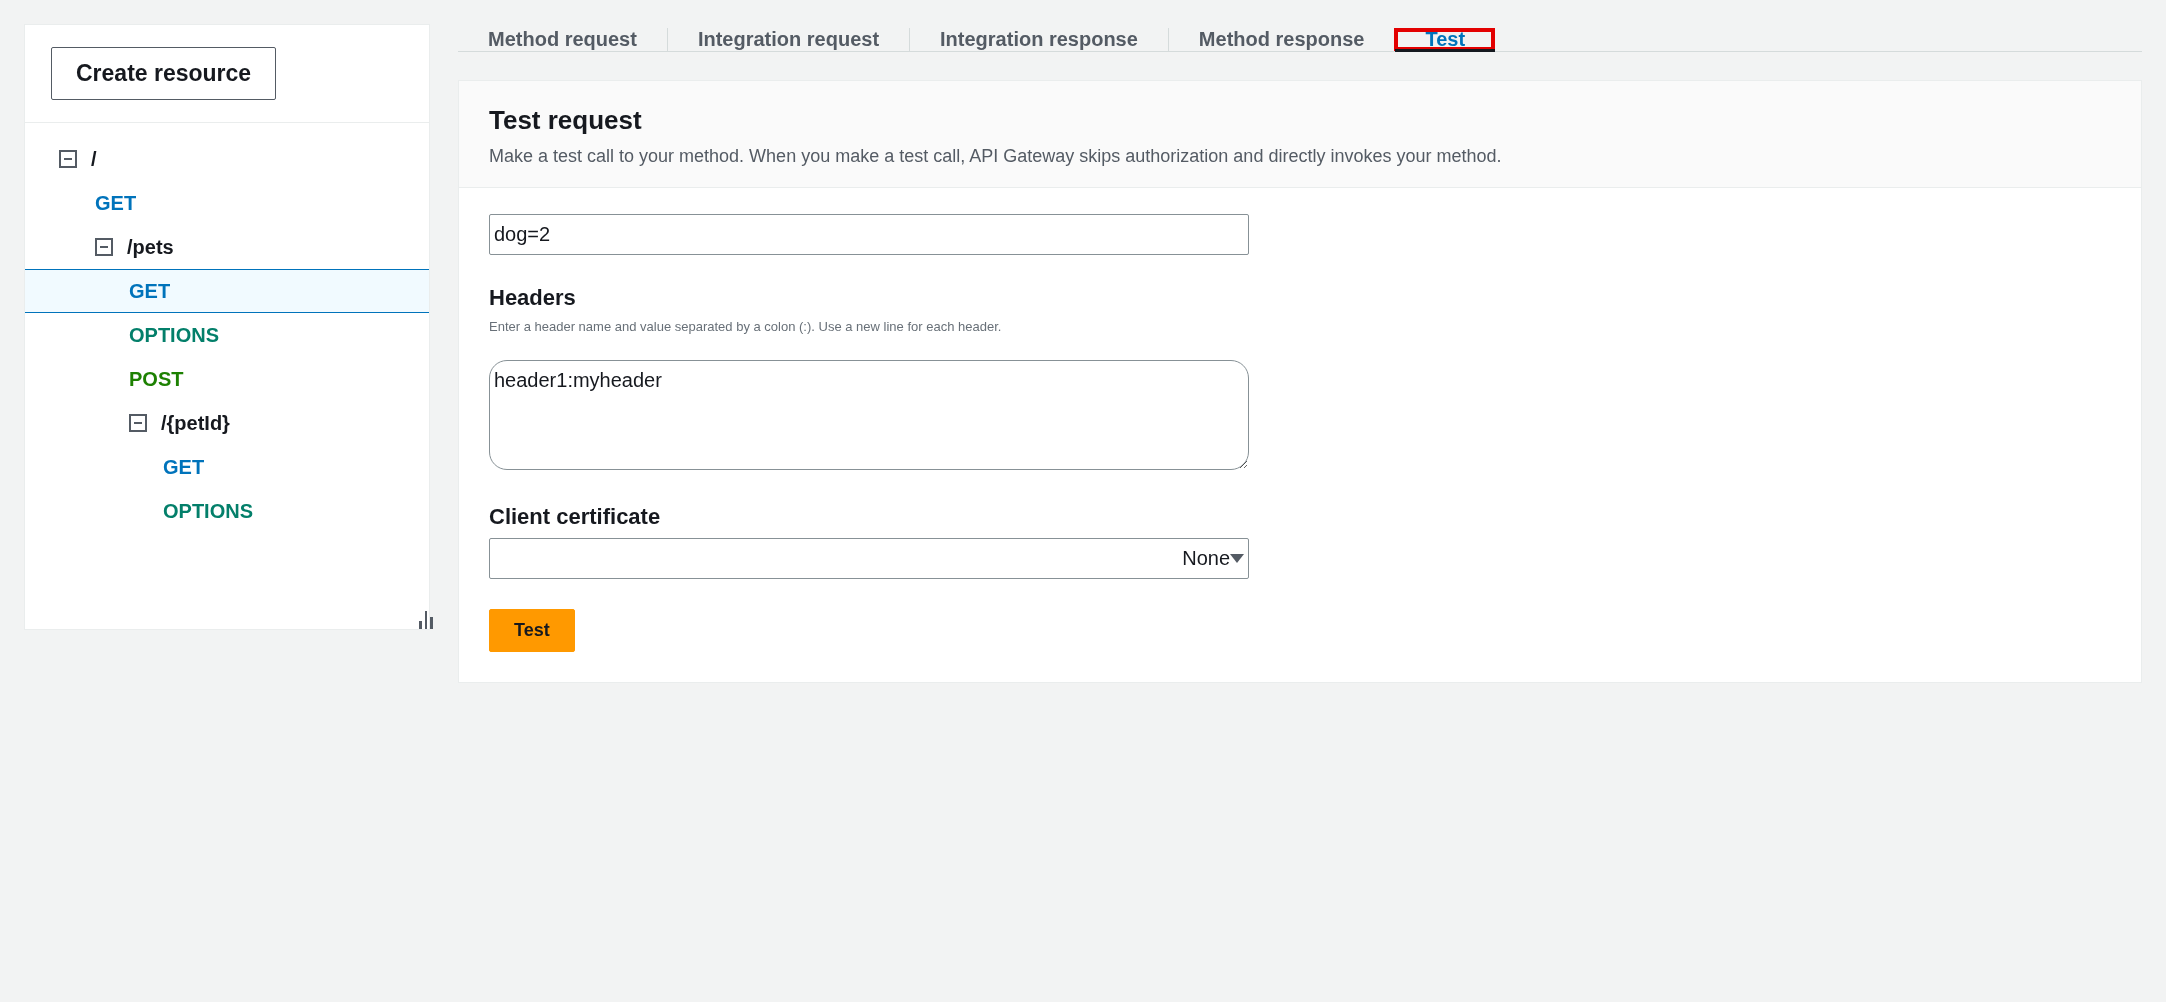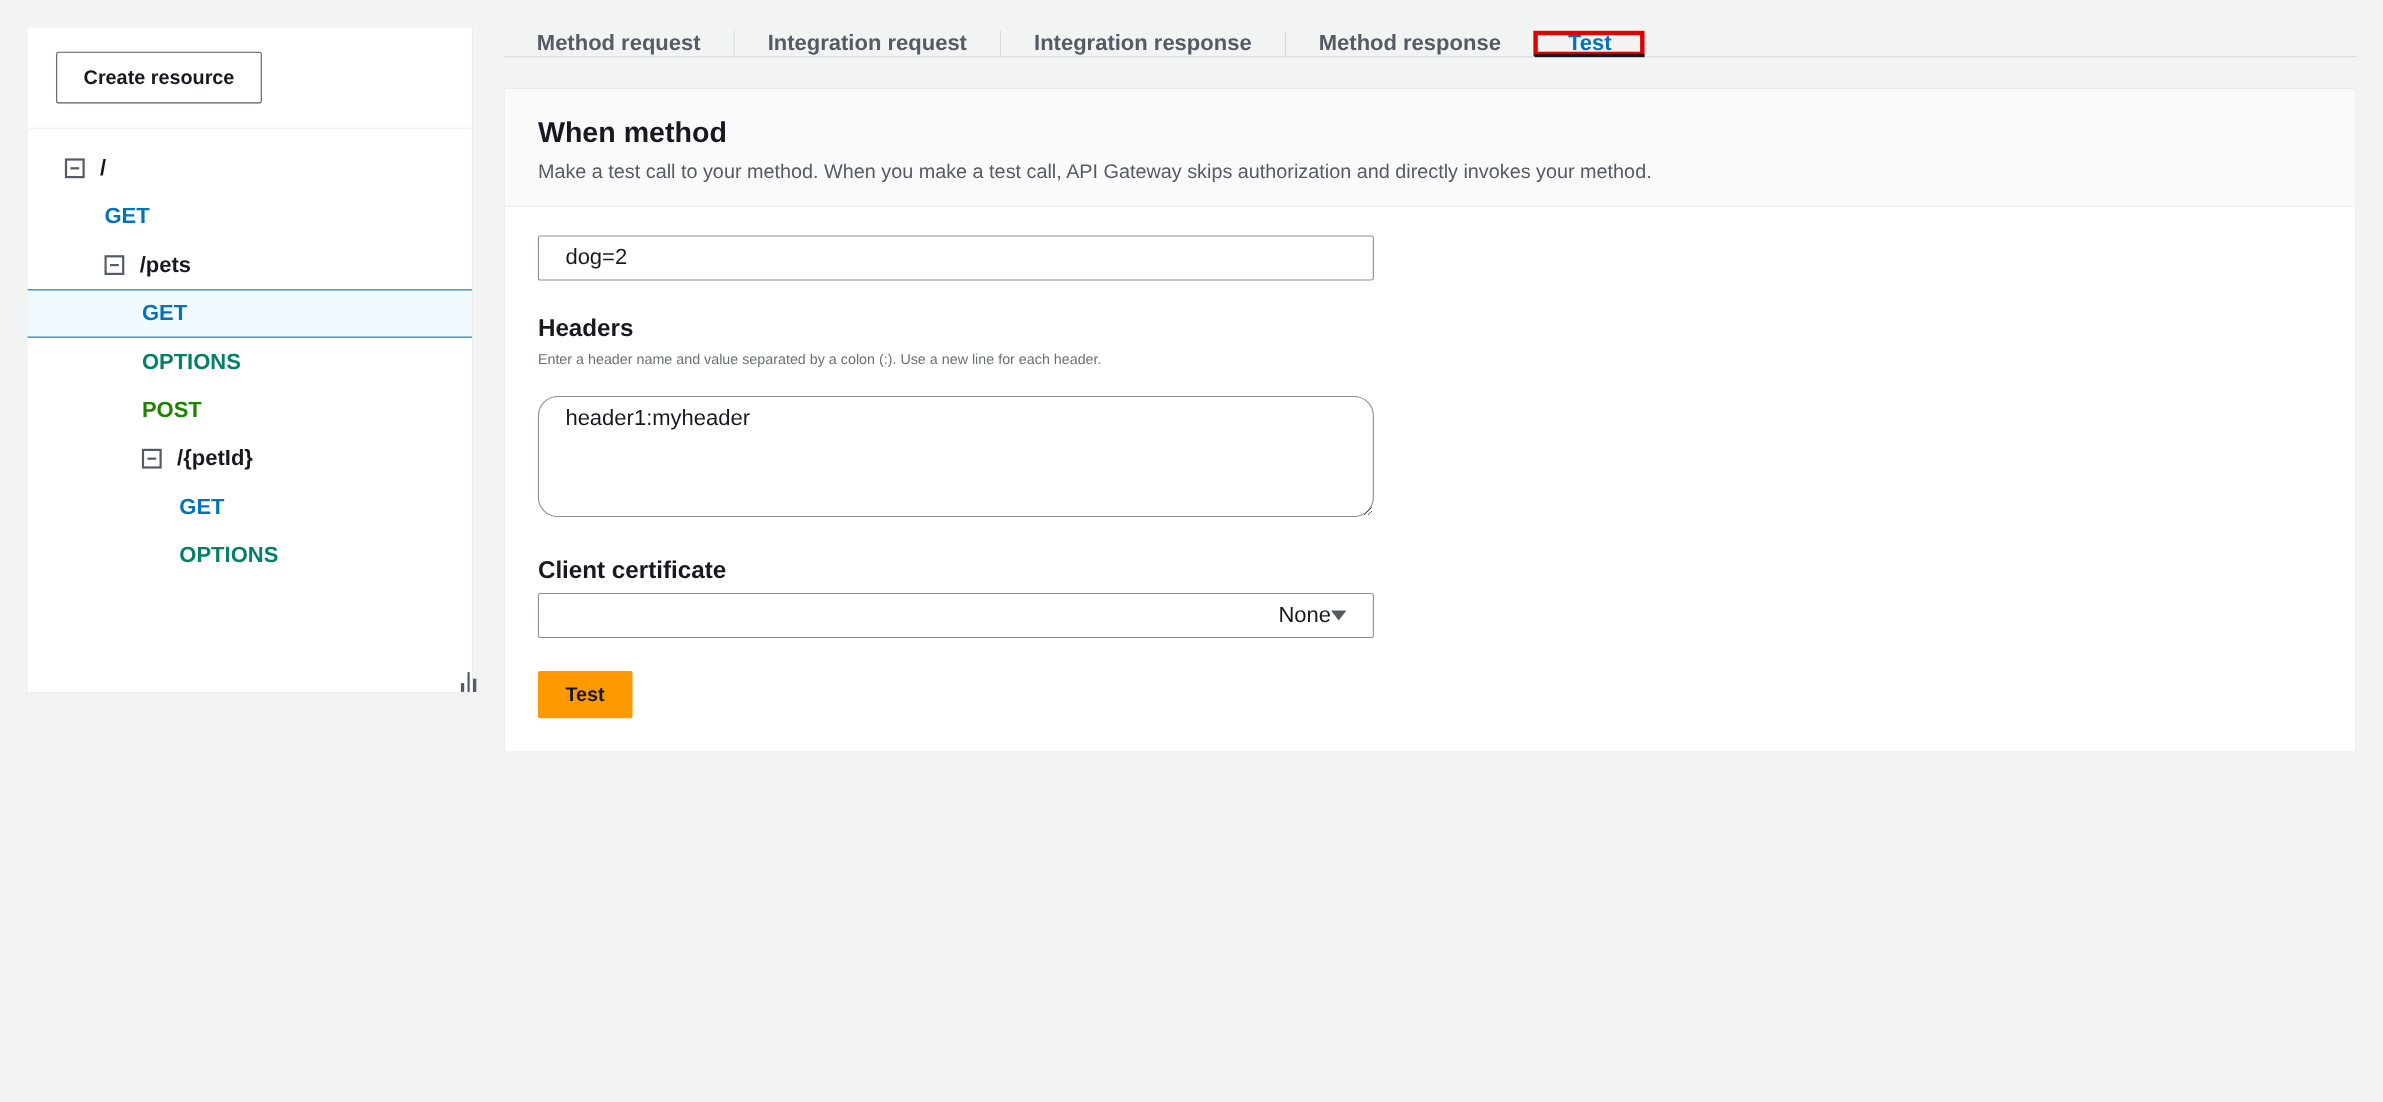--- a/index.html
+++ b/index.html
@@ -30,21 +30,21 @@
   .sidebar-header {
     padding: 22px 26px 22px 26px;
     border-bottom: 1px solid #eaeded;
   }
   .btn-create {
     display: inline-block;
     border: 1px solid #545b64;
     background: #fff;
     color: #16191f;
     font-weight: 700;
-    font-size: 18px;
+    font-size: 23px;
     padding: 12px 24px;
     cursor: pointer;
     border-radius: 2px;
   }
   .tree {
     padding: 14px 0 20px 0;
     font-size: 20px;
   }
   .tree-row {
     display: flex;
@@ -161,21 +161,21 @@
   }
   .field-hint {
     font-size: 13px;
     color: #687078;
     margin-bottom: 26px;
   }
   .text-input, .text-area, .select-box {
     width: 100%;
     font-size: 20px;
     font-family: inherit;
-    padding: 8px 24px;
+    padding: 8px 4px;
     border: 1px solid #879196;
     border-radius: 2px;
     background:#fff;
     color:#16191f;
   }
   .text-area { height: 110px; resize: both; border-radius: 18px; }
   .select-box {
     display:flex; justify-content:flex-end; align-items:center;
     cursor:pointer;
   }
@@ -263,21 +263,21 @@
     <div class="tabs">
       <div class="tab">Method request</div>
       <div class="tab">Integration request</div>
       <div class="tab">Integration response</div>
       <div class="tab">Method response</div>
       <div class="tab active highlight">Test</div>
     </div>
 
     <div class="panel">
       <div class="panel-header">
-        <h2 class="panel-title">When method</h2>
+        <h2 class="panel-title">Test request</h2>
         <p class="panel-desc">Make a test call to your method. When you make a test call, API Gateway skips authorization and directly invokes your method.</p>
       </div>
 
       <div class="panel-body">
 
         <div class="field">
           <input class="text-input" type="text" value="dog=2" style="">
         </div>
 
         <div class="field">

